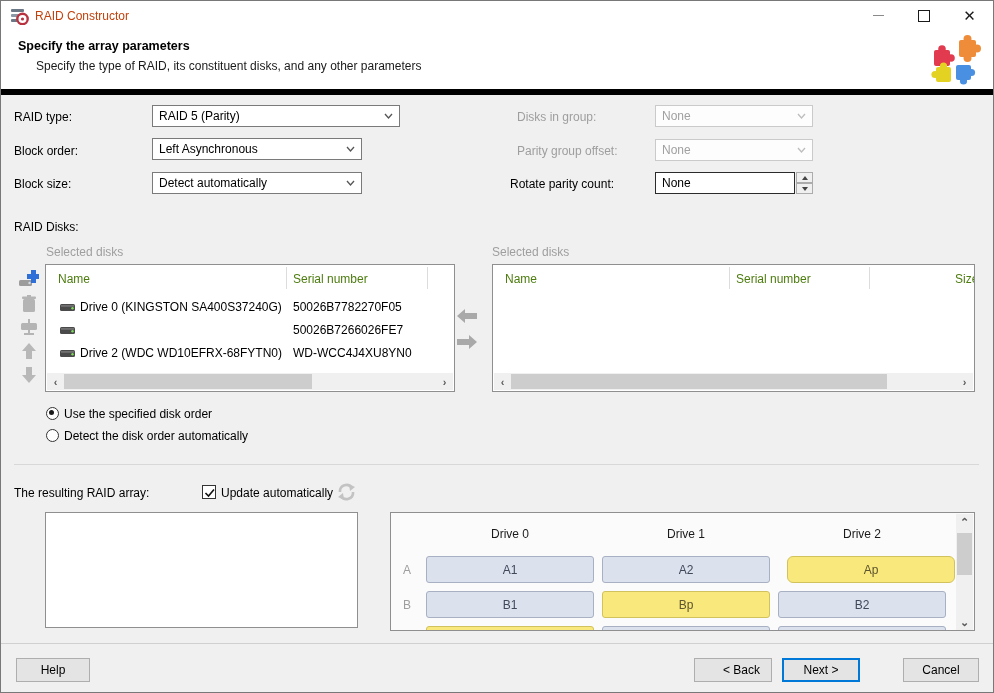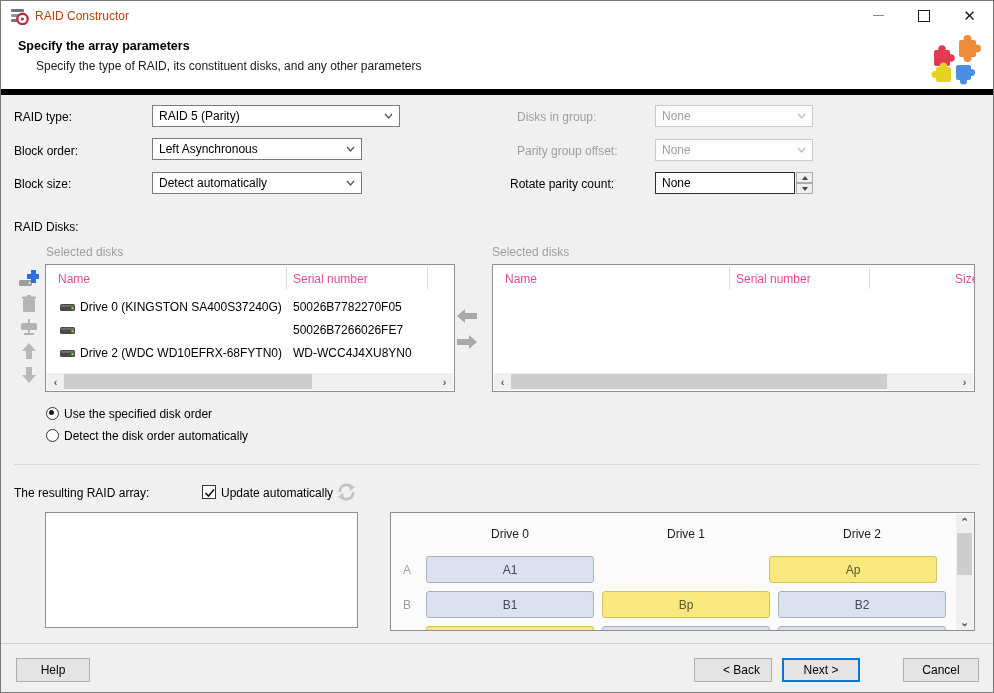--- a/index.html
+++ b/index.html
@@ -35,21 +35,21 @@
   .tinput{position:absolute;height:22px;background:#fff;border:1px solid #2b2b2b;box-sizing:border-box;
     display:flex;align-items:center;padding:0 6px;}
   .spinner{position:absolute;width:17px;height:22px;box-sizing:border-box;}
   .spinbtn{position:absolute;left:0;width:17px;height:11px;background:#f0f0f0;border:1px solid #acacac;
     box-sizing:border-box;display:flex;align-items:center;justify-content:center;}
   .spinbtn.up{top:0;} .spinbtn.down{top:11px;}
   .tri-up{width:0;height:0;border-left:3px solid transparent;border-right:3px solid transparent;border-bottom:4px solid #444;}
   .tri-down{width:0;height:0;border-left:3px solid transparent;border-right:3px solid transparent;border-top:4px solid #444;}
   
   .panel{position:absolute;background:#fff;border:1px solid #8f8f8f;box-sizing:border-box;overflow:hidden;}
-  .th{position:absolute;top:7px;font-size:12px;color:#ec4899;white-space:nowrap;}
+  .th{position:absolute;top:7px;font-size:12px;color:#4d7c0f;white-space:nowrap;}
   .colline{position:absolute;top:2px;width:1px;height:22px;background:#dcdcdc;}
   .trow{position:absolute;left:0;width:100%;height:23px;}
   .trow .txt{position:absolute;top:5px;white-space:nowrap;}
   
   .hscroll{position:absolute;left:1px;bottom:1px;height:17px;background:#f0f0f0;}
   .vscroll{position:absolute;top:1px;right:1px;width:17px;background:#f0f0f0;}
   .sbtn{position:absolute;width:17px;height:17px;display:flex;align-items:center;justify-content:center;
     color:#5a5a5a;font-size:11px;font-weight:bold;}
   .sthumb{position:absolute;background:#cdcdcd;}
   
@@ -308,21 +308,22 @@
 
   <div class="panel" style="left:45px;top:512px;width:313px;height:116px;"></div>
 
   <div class="panel" style="left:390px;top:512px;width:585px;height:119px;background:#fbfbfb;">
     <div class="gridhead" style="left:35px;">Drive 0</div>
     <div class="gridhead" style="left:211px;">Drive 1</div>
     <div class="gridhead" style="left:387px;">Drive 2</div>
 
     <div class="rowlbl" style="left:12px;top:50px;">A</div>
     <div class="blk data" style="left:35px;top:43px;">A1</div>
-    <div class="blk parity" style="left:378px;top:43px;">Ap</div>
+    <div class="blk data" style="left:211px;top:43px;">A2</div>
+    <div class="blk parity" style="left:396px;top:43px;border-radius:6px;">Ap</div>
 
     <div class="rowlbl" style="left:12px;top:85px;">B</div>
     <div class="blk data" style="left:35px;top:78px;">B1</div>
     <div class="blk parity" style="left:211px;top:78px;">Bp</div>
     <div class="blk data" style="left:387px;top:78px;">B2</div>
 
     <div class="blk parity" style="left:35px;top:113px;"></div>
     <div class="blk data" style="left:211px;top:113px;"></div>
     <div class="blk data" style="left:387px;top:113px;"></div>
 

